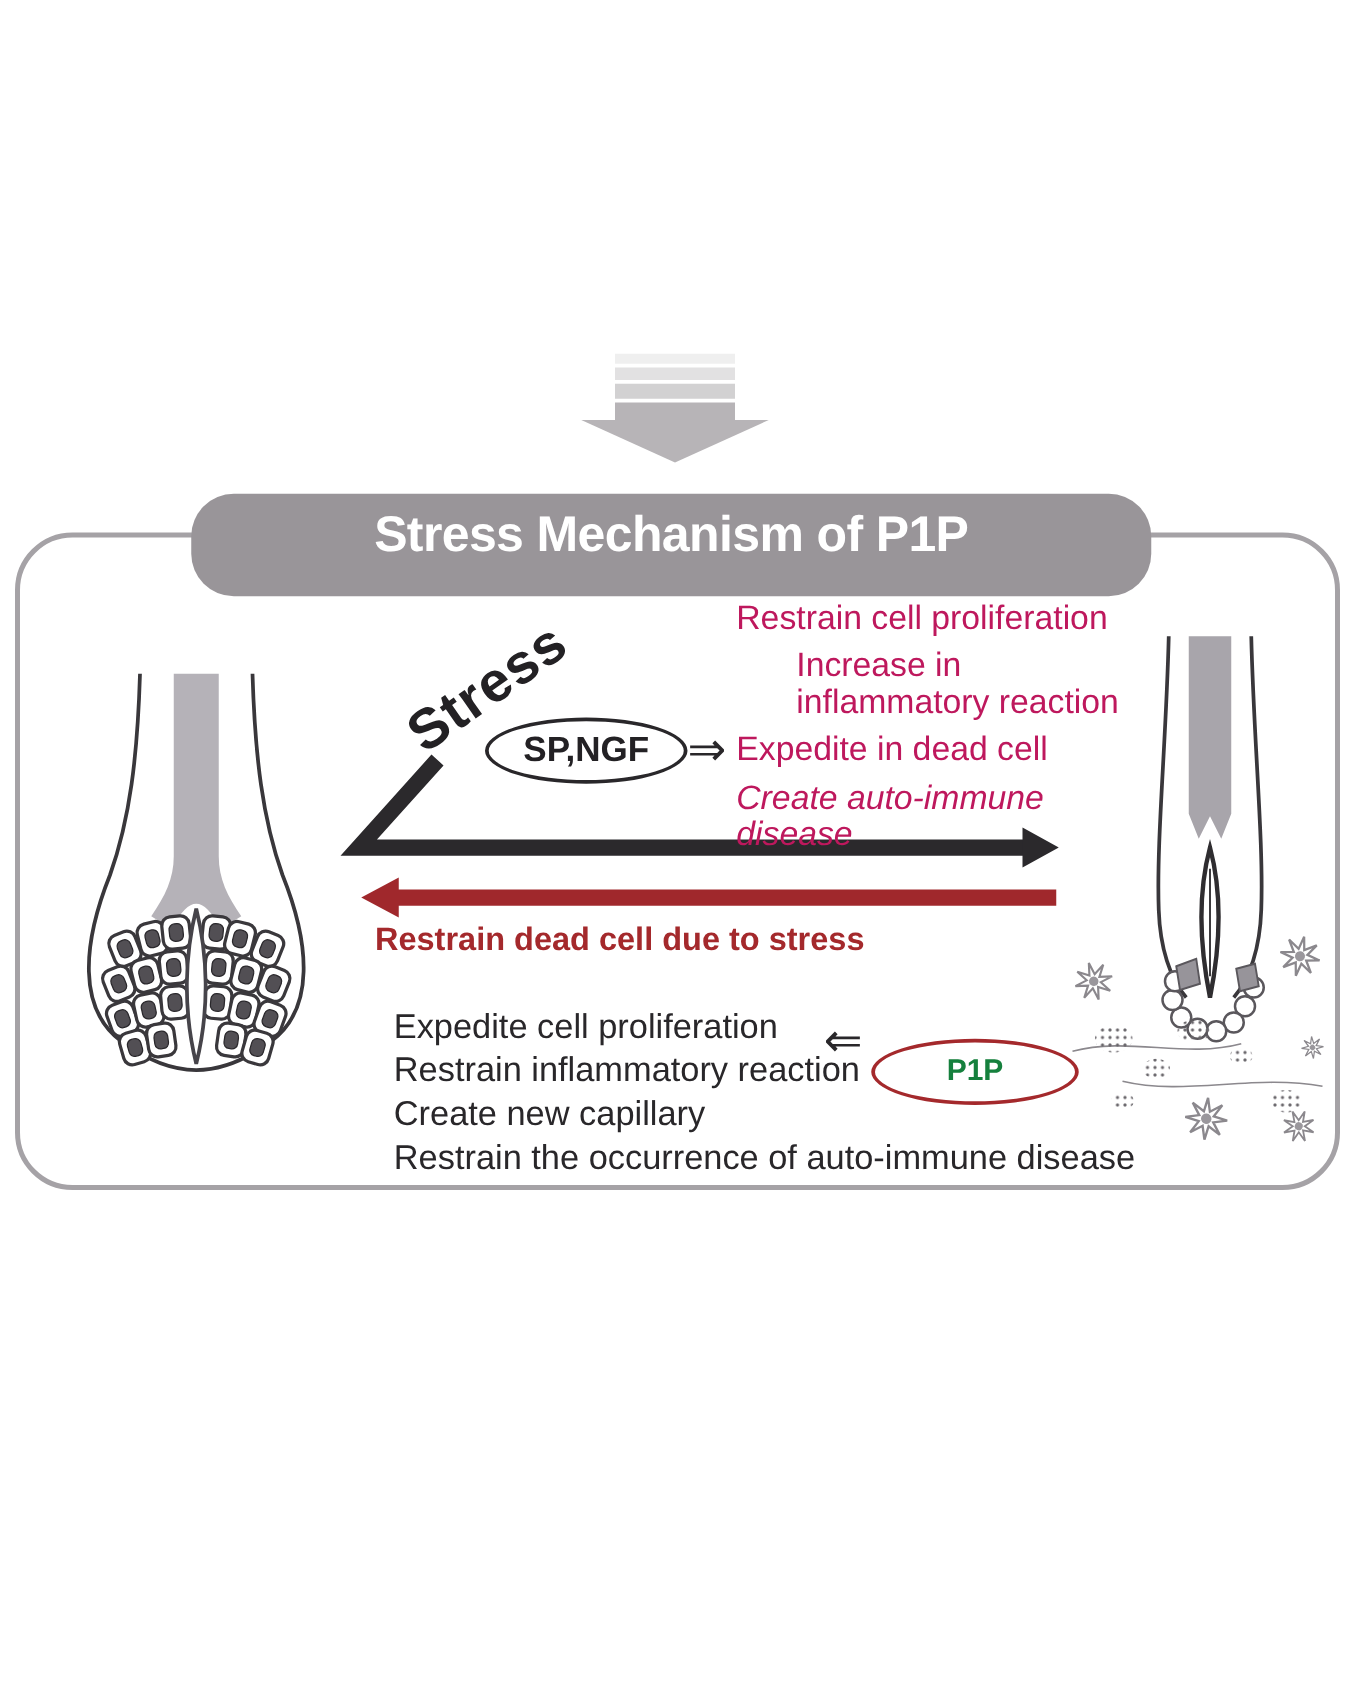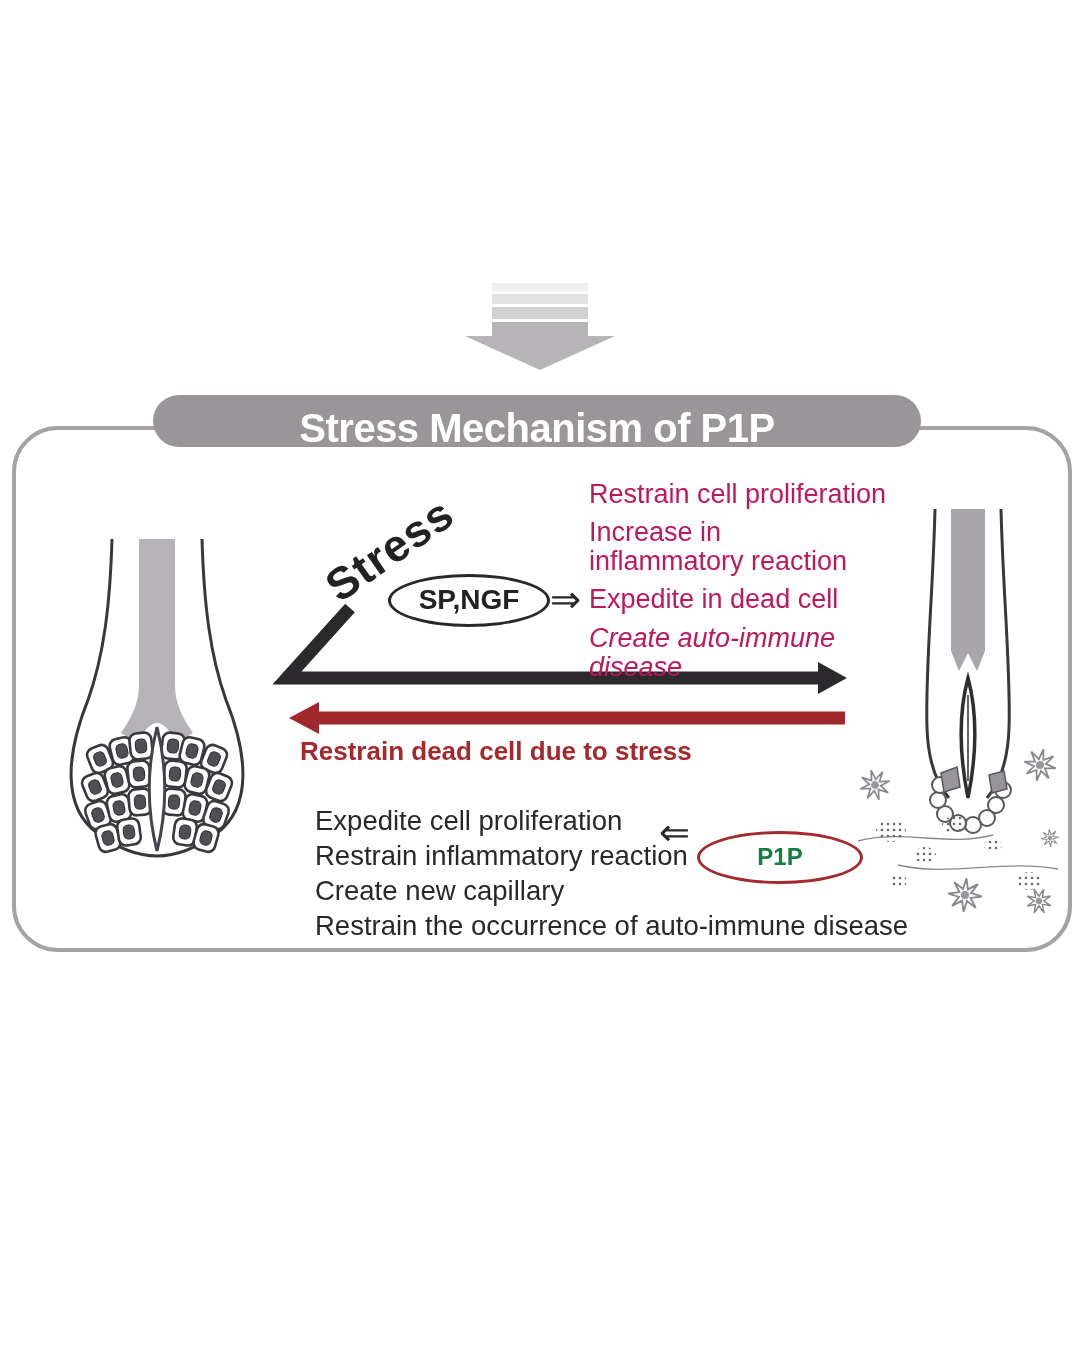--- a/index.html
+++ b/index.html
@@ -11,21 +11,21 @@
   .down-arrow .stripe{width:96px;margin:0 auto 3px auto;background:#b7b4b7;}
   .down-arrow .s1{height:8px;opacity:.22;}
   .down-arrow .s2{height:10px;opacity:.40;}
   .down-arrow .s3{height:12px;opacity:.62;}
   .down-arrow .body{width:96px;height:14px;margin:0 auto;background:#b7b4b7;}
   .down-arrow .head{width:0;height:0;margin:0 auto;
      border-left:75px solid transparent;border-right:75px solid transparent;
      border-top:34px solid #b7b4b7;}
 
   
-  .banner{position:absolute;left:153px;top:395px;width:768px;height:52px;border-radius:34px;
+  .banner{position:absolute;left:153px;top:395px;width:768px;height:82px;border-radius:34px;
           background:#999599;z-index:3;text-align:center;line-height:66px;
           font-size:40px;font-weight:bold;color:#ffffff;letter-spacing:-.5px;}
 
   
   .frame{position:absolute;left:12px;top:426px;width:1052px;height:518px;background:#fff;
          border:4px solid #a5a2a6;border-radius:46px;z-index:1;}
 
   .layer{position:absolute;z-index:2;}
 
   .stress-label{position:absolute;left:318px;top:524px;z-index:2;font-size:45px;font-weight:bold;
@@ -37,21 +37,21 @@
   .p1p{left:697px;top:806px;width:160px;height:47px;border:3.5px solid #a4292c;
        font-size:24px;line-height:45px;color:#15803d;margin-top:25px;}
 
   .implies{position:absolute;z-index:2;font-size:37px;color:#29272a;}
   .imp-r{left:550px;top:578px;}
   .imp-l{left:659px;top:811px;}
 
   .effects{position:absolute;left:589px;top:480px;width:322px;z-index:2;
            margin:0;padding:0;list-style:none;font-size:27px;line-height:1.08;color:#be185d;}
   .effects li{margin-bottom:9px;}
-  .effects li:nth-child(2){max-width:292px;}
+  .effects li:nth-child(2){max-width:292px;margin-left:48px;}
   .effects li:nth-child(4){max-width:252px;font-style:italic;}
 
   .red-heading{position:absolute;left:300px;top:736px;z-index:2;
                font-size:26px;font-weight:bold;color:#a4292c;}
 
   .p1p-effects{position:absolute;left:300px;top:788px;z-index:2;
                margin:15px;padding:0;list-style:none;font-size:27.5px;line-height:35px;color:#29272a;}
 
   svg{display:block;}
 </style>

